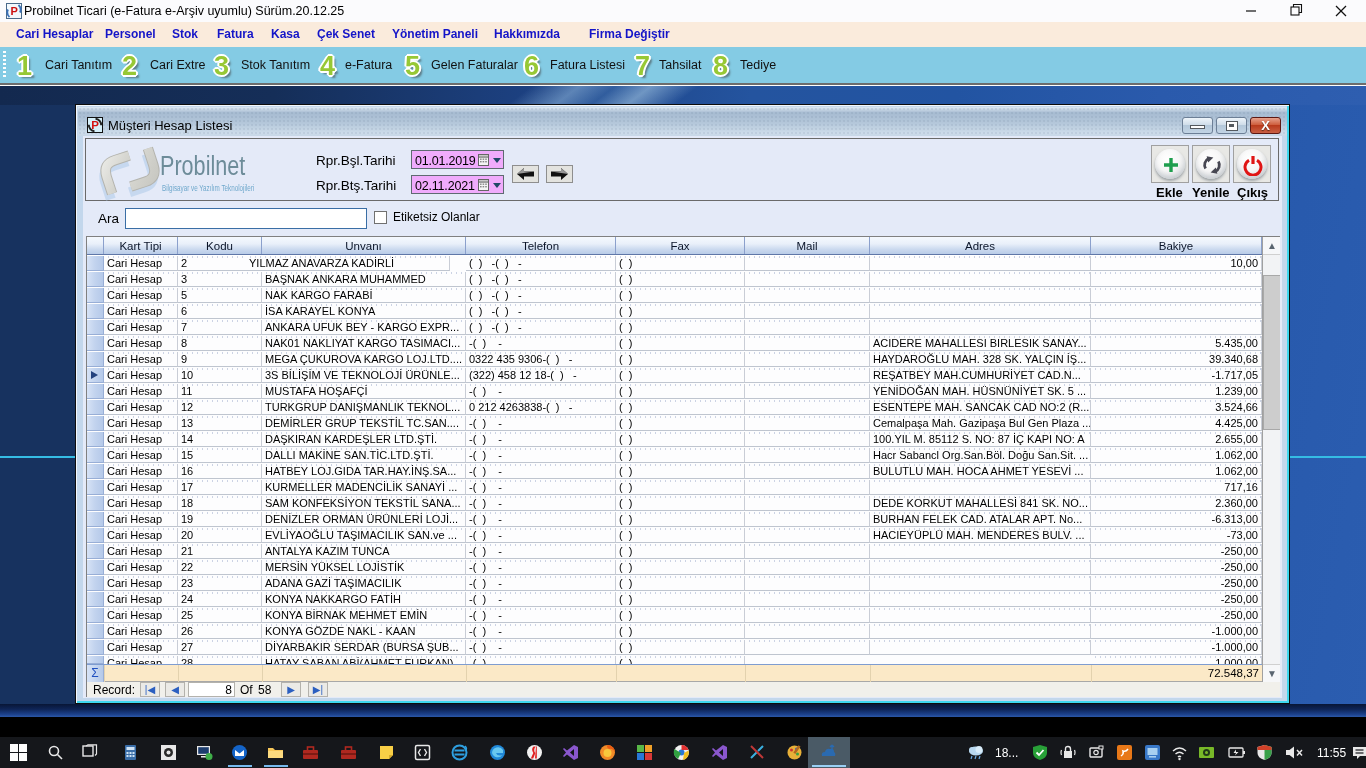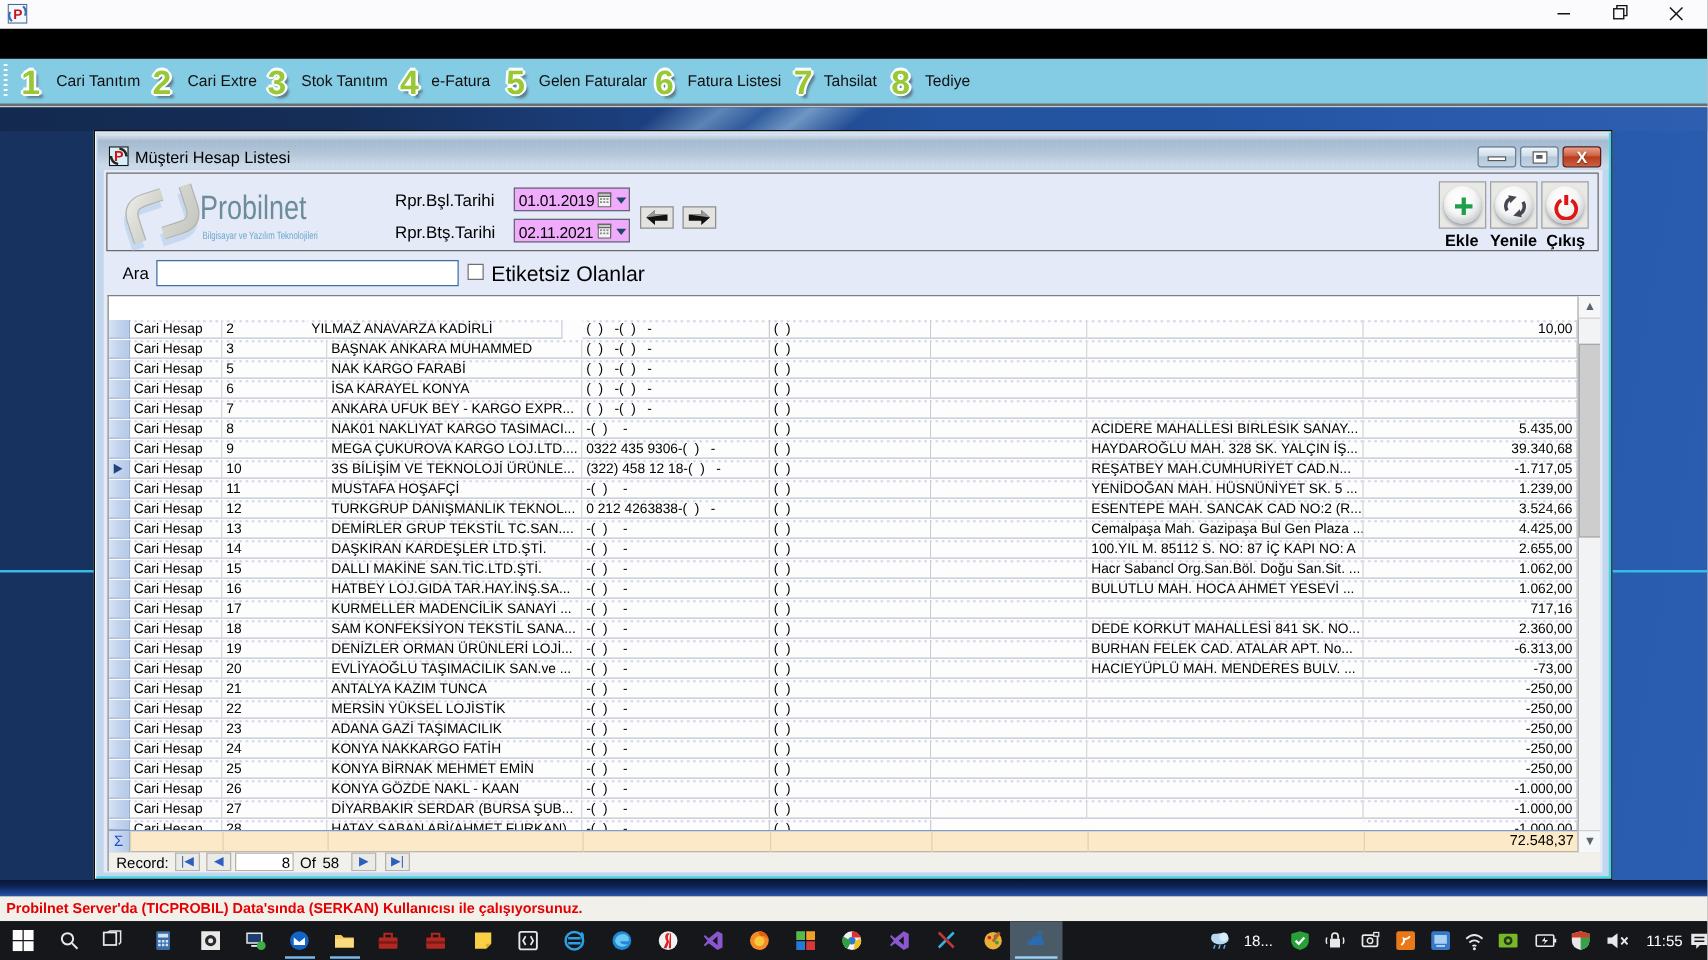--- a/index.html
+++ b/index.html
@@ -57,21 +57,21 @@
 .bigb { position:absolute; width:38px; height:38px; background:#e8e8e5; border:1px solid #a0a0a0; }
 .bigb .circ { position:absolute; left:3px; top:3px; width:30px; height:30px; border-radius:50%;
   background:radial-gradient(circle at 40% 32%, #ffffff 0%, #f6f6f6 45%, #e3e5e6 70%, #cfd2d4 100%);
   box-shadow:0 2px 3px rgba(90,100,110,.55), inset 0 -3px 4px rgba(160,170,180,.35); }
 .blab { position:absolute; top:46px; font-size:13px; font-weight:bold; color:#000; }
 
 
 #aralab { position:absolute; left:15px; top:75px; font-size:13.5px; color:#000; }
 #arain { position:absolute; left:42px; top:72px; width:242px; height:21px; background:#fff; border:1px solid #3a6ea5; }
 #chk { position:absolute; left:291px; top:75px; width:13px; height:13px; background:#fff; border:1px solid #707070; }
-#chklab { position:absolute; left:310px; top:74px; font-size:17px; color:#000; }
+#chklab { position:absolute; left:310px; top:74px; font-size:12px; color:#000; }
 
 
 #grid { position:absolute; left:3px; top:100px; width:1194px; height:461px; border-top:1px solid #808080; border-left:1px solid #808080; background:#fff; overflow:hidden; }
 #ghead { position:absolute; left:0; top:0; width:1194px; height:18px;
   background:linear-gradient(to bottom,#f5f9fe 0%,#e9f0fa 40%,#c9d8ee 75%,#b9cce8 100%); border-bottom:1px solid #5f77a8; }
 .hc { position:absolute; top:0; height:17px; font-size:11.5px; color:#0a1428; text-align:center; line-height:18px;
   border-right:1px solid #8ba0cc; }
 .grow { position:absolute; left:0; width:1194px; height:16px; background:#fdfdfe; }
 .grow.partial { overflow:hidden; }
 .gc { position:absolute; top:0; height:15px; font-size:11px; color:#000; line-height:15px; padding:0 3px;
@@ -102,31 +102,43 @@
 </style></head>
 <body>
 <div id="screen">
   <div id="tbar">
     <svg class="ico" viewBox="0 0 16 16">
         <rect x="0.5" y="0.5" width="15" height="15" fill="#f2f8fd" stroke="#4a6a8a"></rect>
         <path d="M12.5 2 A6.5 6.5 0 0 1 14 9.5" stroke="#3a70b8" stroke-width="1.8" fill="none"></path>
         <path d="M3.5 14 A6.5 6.5 0 0 1 2 6.5" stroke="#3a70b8" stroke-width="1.8" fill="none"></path>
         <text x="4.6" y="12" font-size="11" font-weight="bold" fill="#cc1111" font-family="Liberation Sans">P</text>
       </svg>
+    <div class="txt">Probilnet Ticari (e-Fatura e-Arşiv uyumlu) Sürüm.20.12.25</div>
     <svg class="wbtn" style="left:1243px;top:0;width:16px;height:22px" viewBox="0 0 16 22">
         <line x1="3" y1="11" x2="13" y2="11" stroke="#111" stroke-width="1.2"></line>
       </svg>
     <svg class="wbtn" style="left:1288px;top:0;width:16px;height:22px" viewBox="0 0 16 22">
         <rect x="3" y="7" width="8" height="8" fill="none" stroke="#111" stroke-width="1.1"></rect>
         <path d="M5.5 7 V4.5 H13.5 V12.5 H11" fill="none" stroke="#111" stroke-width="1.1"></path>
       </svg>
     <svg class="wbtn" style="left:1333px;top:0;width:16px;height:22px" viewBox="0 0 16 22">
         <line x1="3" y1="6" x2="13" y2="16" stroke="#111" stroke-width="1.2"></line>
         <line x1="13" y1="6" x2="3" y2="16" stroke="#111" stroke-width="1.2"></line>
       </svg>
+  </div>
+  <div id="menubar">
+    <div class="mi" style="left:16px">Cari Hesaplar</div>
+      <div class="mi" style="left:105px">Personel</div>
+      <div class="mi" style="left:172px">Stok</div>
+      <div class="mi" style="left:217px">Fatura</div>
+      <div class="mi" style="left:271px">Kasa</div>
+      <div class="mi" style="left:317px">Çek Senet</div>
+      <div class="mi" style="left:392px">Yönetim Paneli</div>
+      <div class="mi" style="left:494px">Hakkımızda</div>
+      <div class="mi" style="left:589px">Firma Değiştir</div>
   </div>
   <div id="toolbar">
     <div class="grip"></div>
     <div class="tnum" style="left:17px">1</div>
       <div class="tlab" style="left:45px">Cari Tanıtım</div>
       <div class="tnum" style="left:122px">2</div>
       <div class="tlab" style="left:150px">Cari Extre</div>
       <div class="tnum" style="left:214px">3</div>
       <div class="tlab" style="left:241px">Stok Tanıtım</div>
       <div class="tnum" style="left:320px">4</div>
@@ -264,20 +276,31 @@
           </div>
         <div class="blab" style="left:1070px">Ekle</div>
         <div class="blab" style="left:1106px">Yenile</div>
         <div class="blab" style="left:1151px">Çıkış</div>
       </div>
       <div id="aralab">Ara</div>
       <div id="arain"></div>
       <div id="chk"></div>
       <div id="chklab">Etiketsiz Olanlar</div>
       <div id="grid">
+        <div id="ghead">
+            <div class="hc" style="left:0px;width:17px"></div>
+<div class="hc" style="left:17px;width:74px">Kart Tipi</div>
+<div class="hc" style="left:91px;width:84px">Kodu</div>
+<div class="hc" style="left:175px;width:204px">Unvanı</div>
+<div class="hc" style="left:379px;width:150px">Telefon</div>
+<div class="hc" style="left:529px;width:129px">Fax</div>
+<div class="hc" style="left:658px;width:125px">Mail</div>
+<div class="hc" style="left:783px;width:221px">Adres</div>
+<div class="hc" style="left:1004px;width:171px">Bakiye</div>
+          </div>
         <div class="grow" style="top:18.5px">
 <div class="gc sel"></div>
 <div class="gc" style="left:17px;width:74px">Cari Hesap</div>
 <div class="gc" style="left:91px;width:84px">2</div>
 <div class="gc" style="left:159px;width:204px">YILMAZ ANAVARZA KADİRLİ</div>
 <div class="gc" style="left:379px;width:150px">(&nbsp;&nbsp;)&nbsp;&nbsp;&nbsp;-(&nbsp;&nbsp;)&nbsp;&nbsp;&nbsp;-</div>
 <div class="gc" style="left:529px;width:129px">(&nbsp;&nbsp;)</div>
 <div class="gc" style="left:658px;width:125px"></div>
 <div class="gc" style="left:783px;width:221px"></div>
 <div class="gc bak" style="left:1004px;width:171px">10,00</div>
@@ -581,23 +604,20 @@
           <div id="recbox">8</div>
           <span style="position:absolute;left:153px;top:1px">Of</span>
           <span style="position:absolute;left:171px;top:1px">58</span>
           <div class="recb" style="left:194px">▶</div>
           <div class="recb" style="left:221px">▶|</div>
         </div>
       </div>
     </div>
   </div>
 
-  <div id="statusbar">
-      <div class="red">Probilnet Server'da (TICPROBIL) Data'sında (SERKAN) Kullanıcısı ile çalışıyorsunuz.</div>
-    </div>
   <div id="taskbar">
     <div class="tk" style="left:10px"><svg width="17" height="17" viewBox="0 0 17 17">
           <g fill="#fdfdfd">
             <rect x="0" y="0" width="8" height="8"></rect>
             <rect x="9" y="0" width="8" height="8"></rect>
             <rect x="0" y="9" width="8" height="8"></rect>
             <rect x="9" y="9" width="8" height="8"></rect>
           </g>
         </svg></div>
       <div class="tk" style="left:47px"><svg width="17" height="17" viewBox="0 0 17 17">

